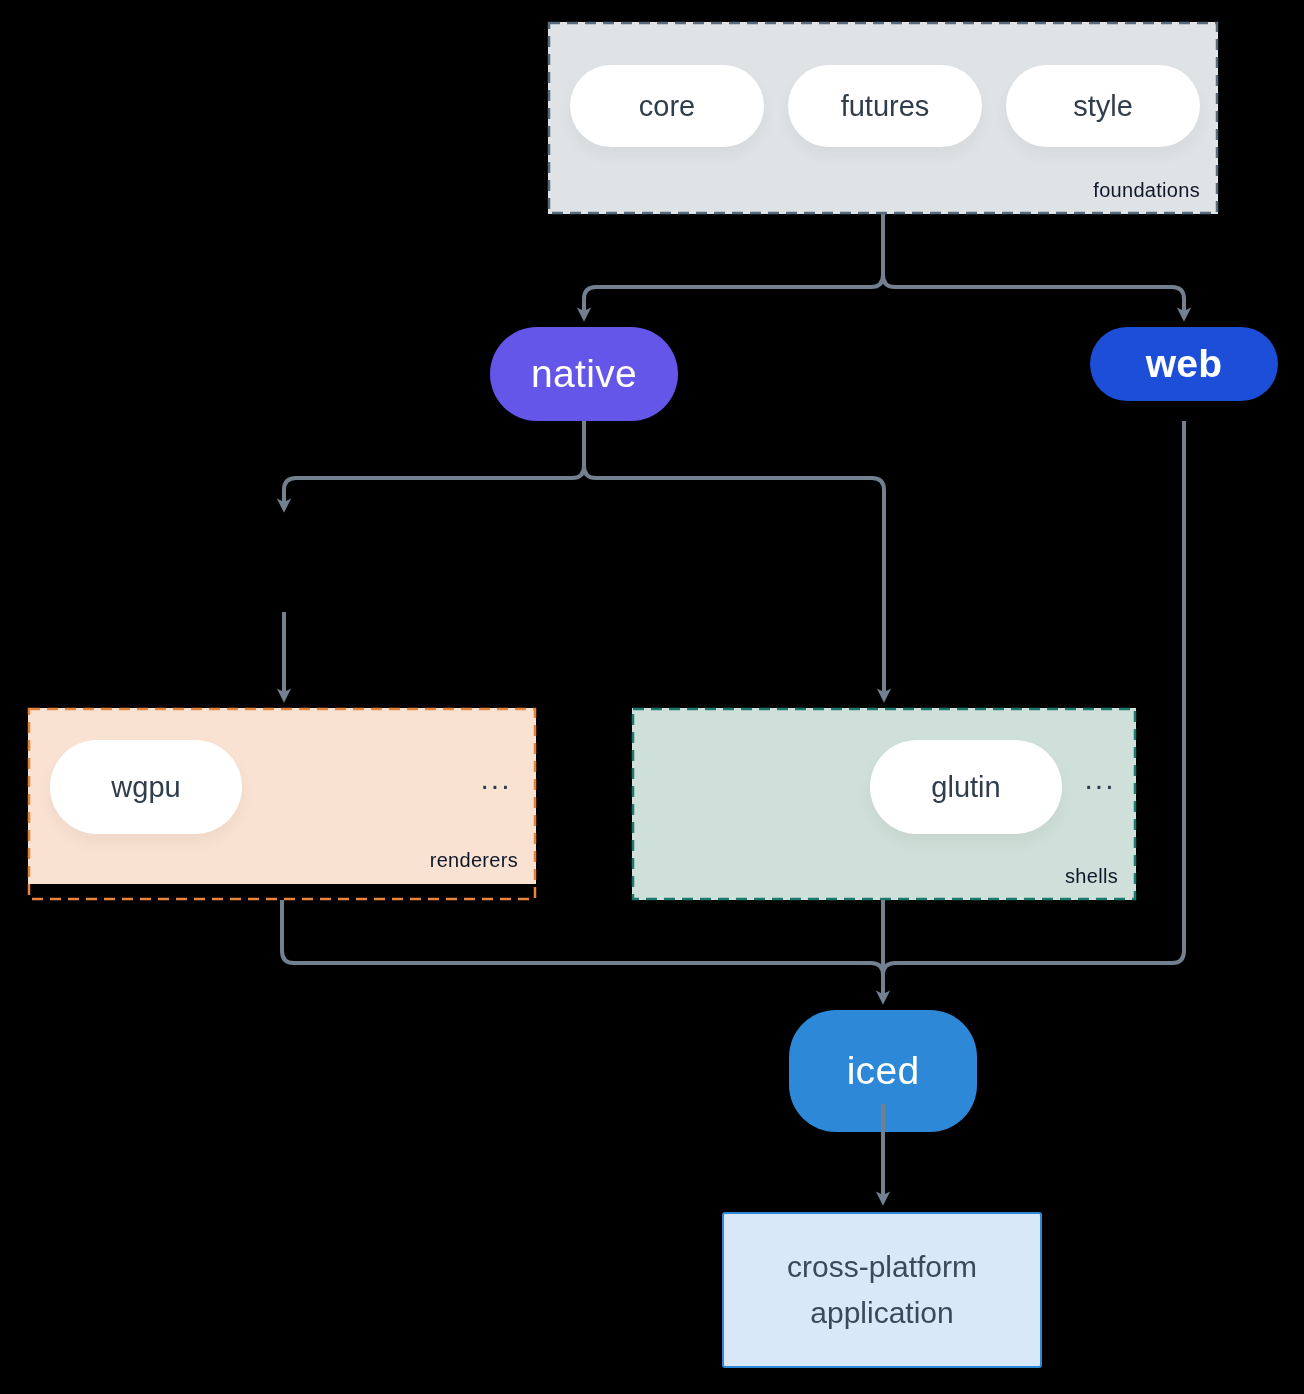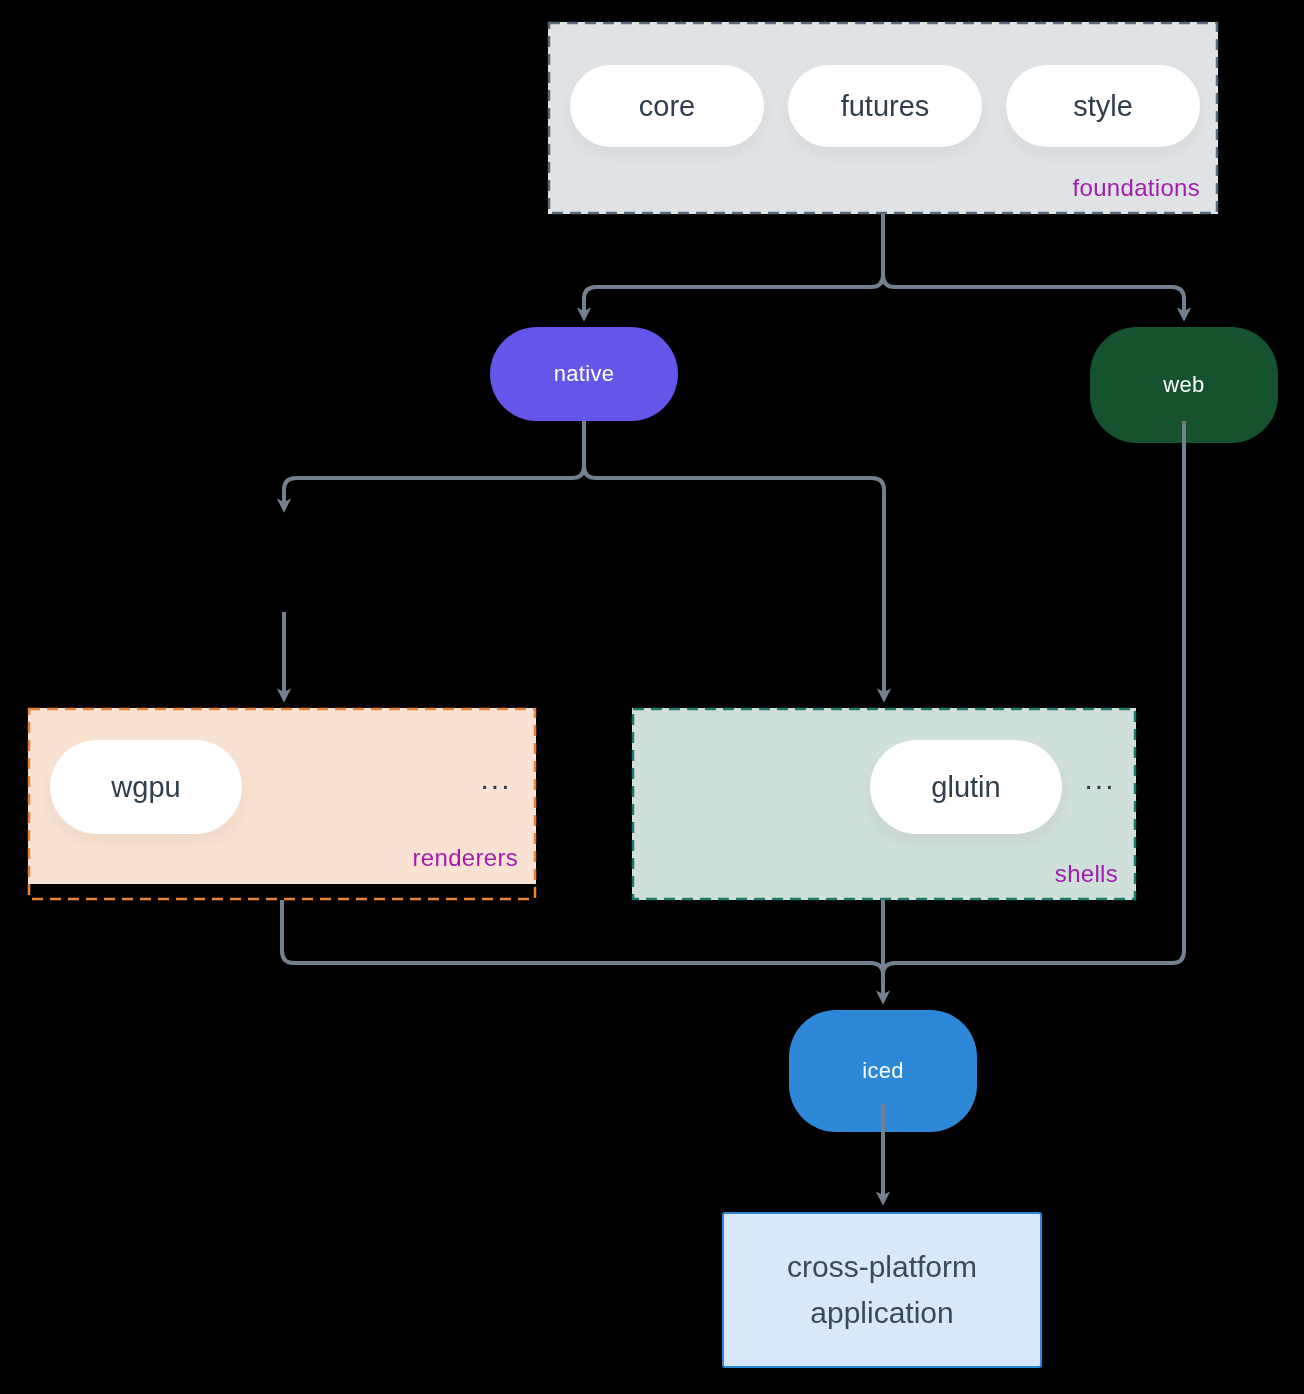--- a/index.html
+++ b/index.html
@@ -20,22 +20,22 @@
     position: absolute;
     box-sizing: border-box;
   }
   .group-foundations { left: 548px; top: 22px;  width: 670px; height: 192px; background: #dfe3e6; }
   .group-renderers   { left: 28px;  top: 708px; width: 508px; height: 176px; background: #f9e2d2; }
   .group-shells      { left: 632px; top: 708px; width: 504px; height: 192px; background: #cfdfd9; }
   .group-label {
     position: absolute;
     right: 18px;
     bottom: 12px;
-    font-size: 24px;
-    color: #a21caf;
+    font-size: 20px;
+    color: #0f172a;
     letter-spacing: 0.3px;
   }
   
   .pill {
     position: absolute;
     display: flex;
     align-items: center;
     justify-content: center;
     border-radius: 47px;
     font-size: 29px;
@@ -66,25 +66,25 @@
     letter-spacing: 2px;
   }
   
   .node {
     position: absolute;
     display: flex;
     align-items: center;
     justify-content: center;
     border-radius: 47px;
     color: #ffffff;
-    font-size: 22px;
+    font-size: 39px;
     letter-spacing: 0.3px;
   }
   .node-native   { left: 490px;  top: 327px;  width: 188px; height: 94px; background: #6456e8; }
-  .node-web      { left: 1090px; top: 327px;  width: 188px; height: 116px; background: #14532d; }
+  .node-web      { left: 1090px; top: 327px;  width: 188px; height: 74px; background: #1d4ed8; font-weight: bold; }
   .node-graphics { left: 188px;  top: 518px;  width: 192px; height: 94px; background: #e8843c; }
   .node-iced     { left: 789px;  top: 1010px; width: 188px; height: 122px; background: #2d89d8; }
   
   .app-box {
     position: absolute;
     left: 722px;
     top: 1212px;
     width: 320px;
     height: 156px;
     box-sizing: border-box;

